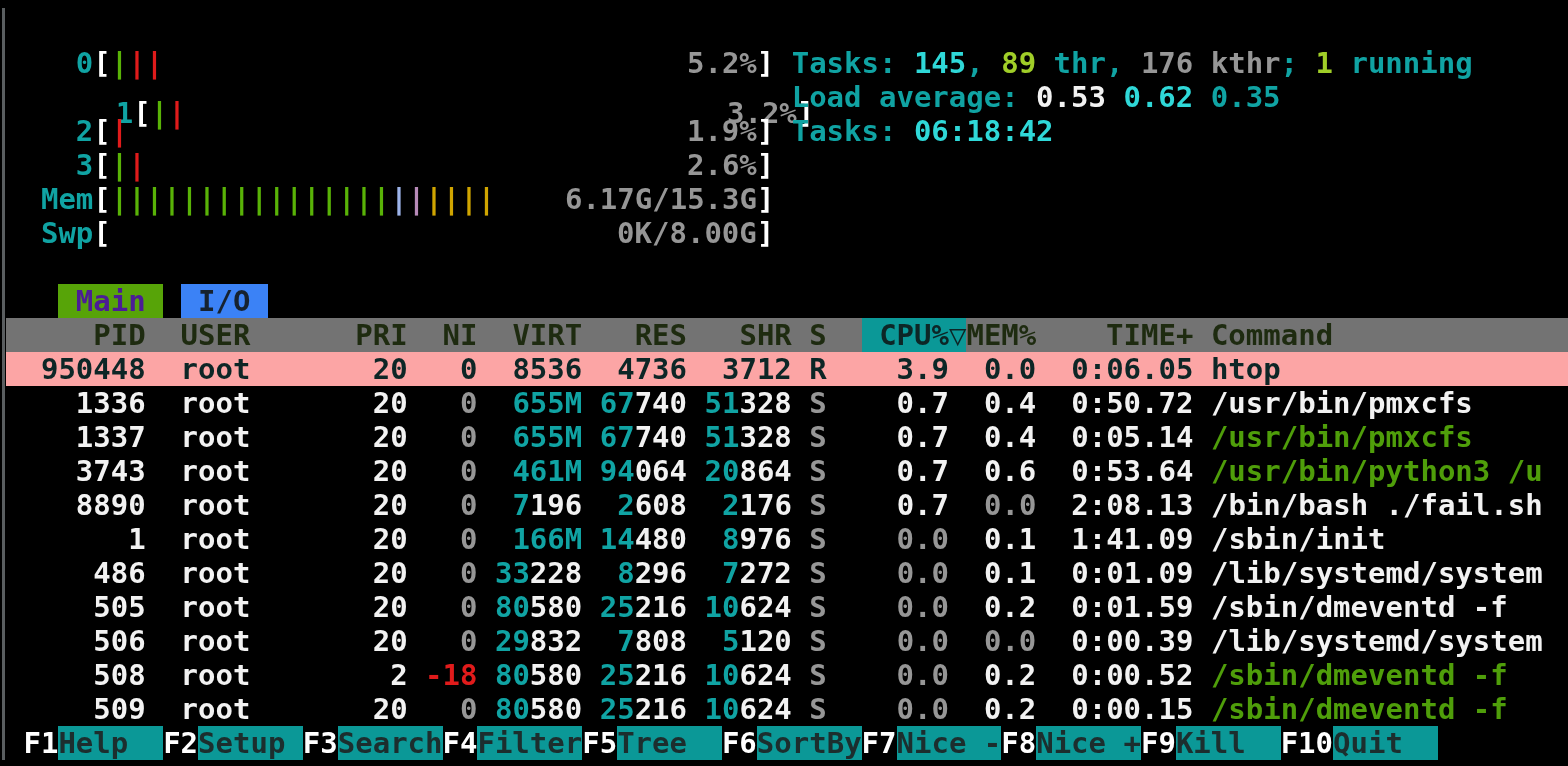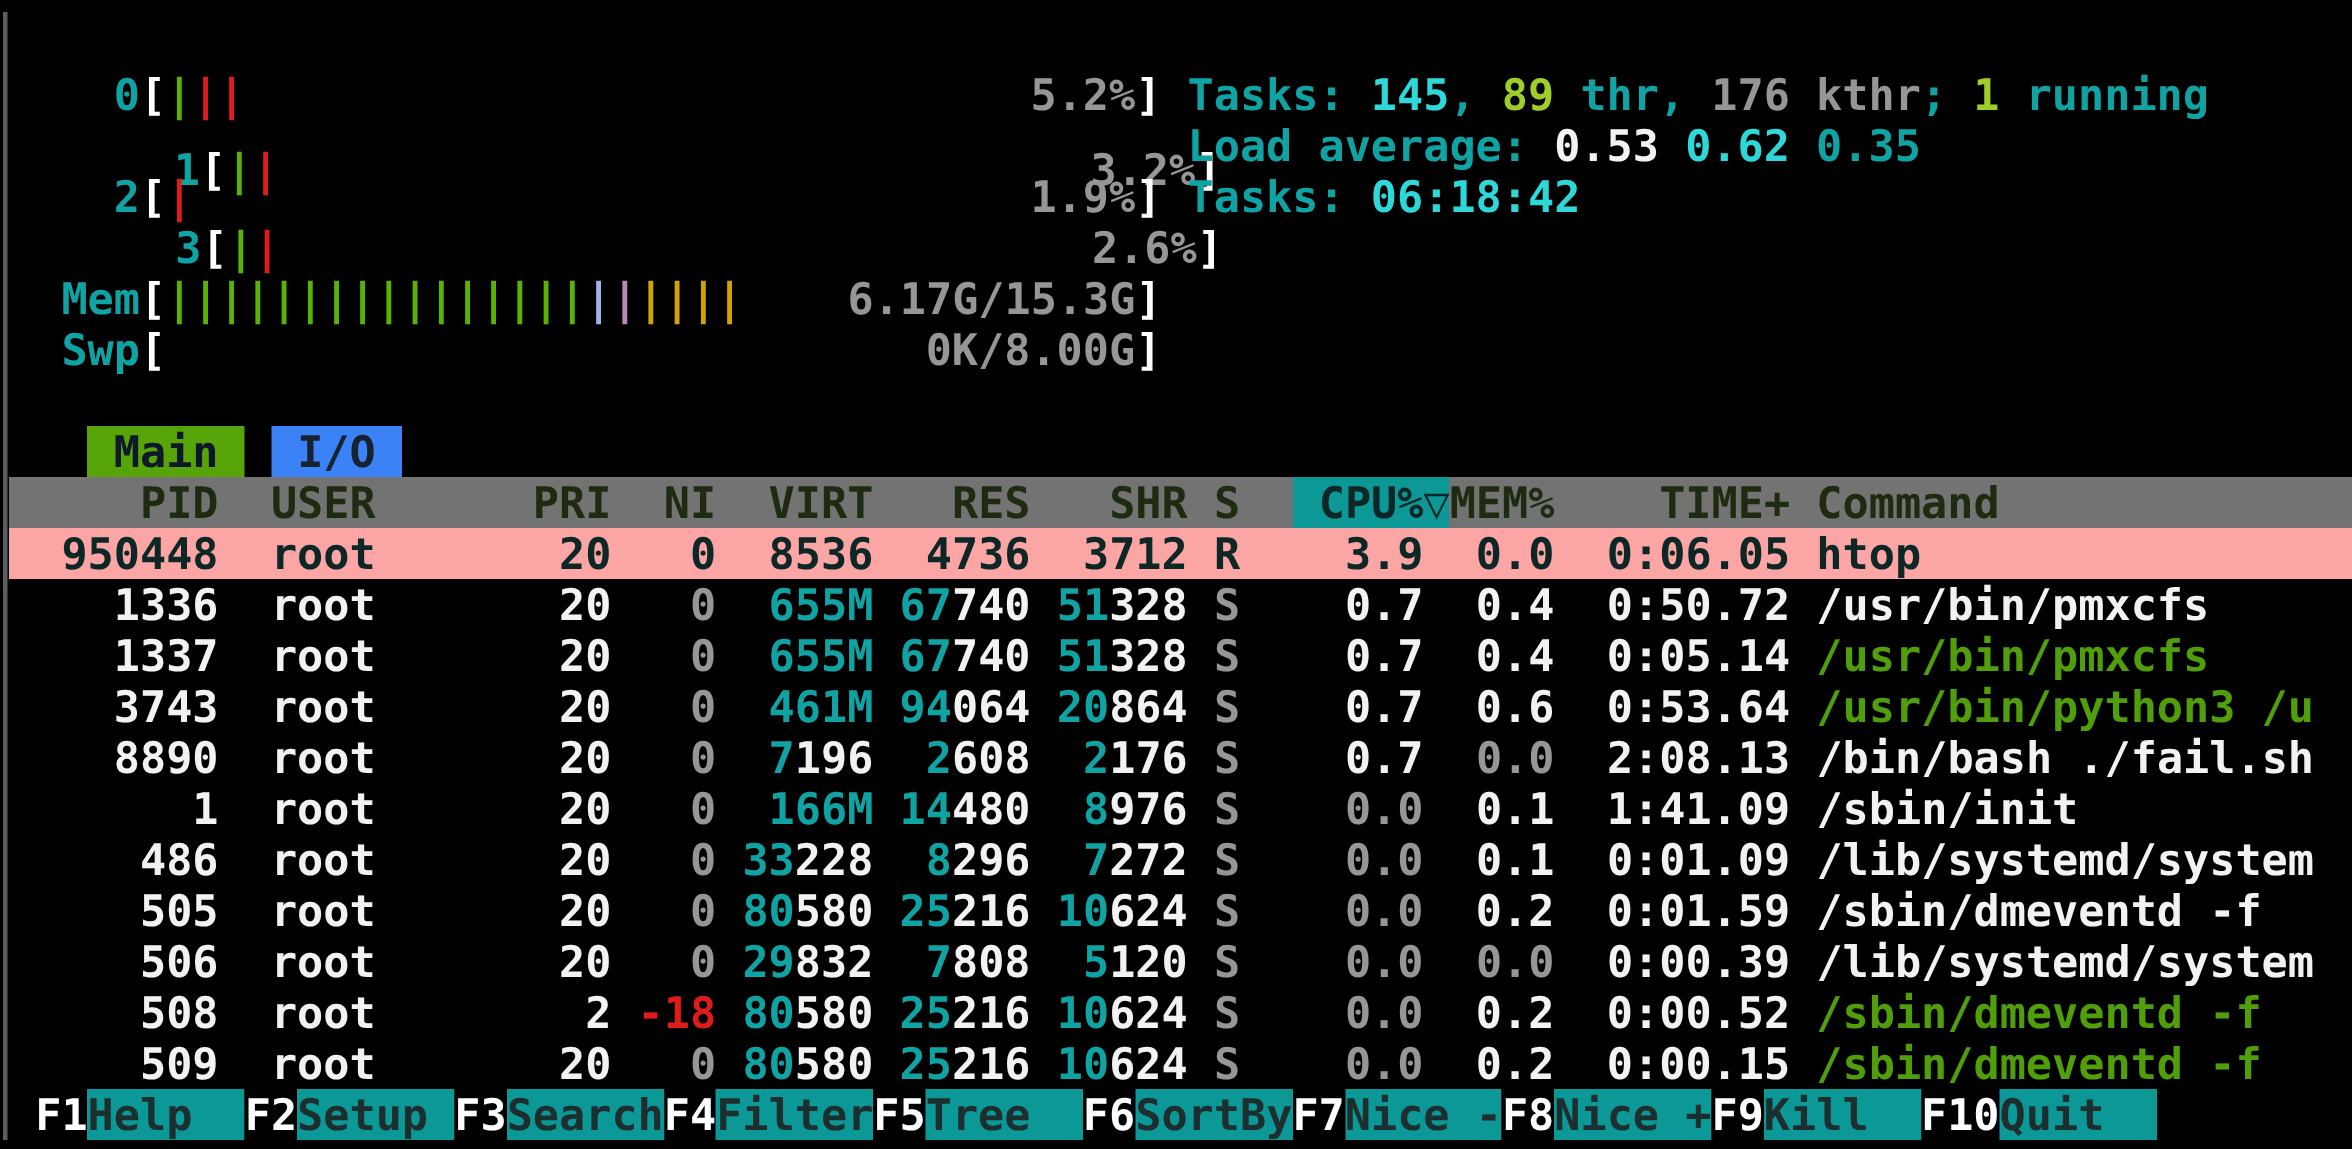--- a/index.html
+++ b/index.html
@@ -32,36 +32,36 @@
   .b-green{color:#59b307}
   .b-red{color:#e01b1b}
   .b-yellow{color:#d0a500}
   .b-blue{color:#9db4ea}
   .b-magenta{color:#b78ab8}
   
   .row-hdr{background:#737373;}
   .row-sel{background:#fca5a5;}
   .sort-bg{background:#0b9897; color:#0d2626;}
   .arrow{width:1ch; overflow:visible;}
-  .tab-main{background:#57a408; color:#0f172a;}
+  .tab-main{background:#57a408; color:#4c1d95;}
   .tab-io{background:#3b82f6; color:#16222f;}
   .fk{background:#000; color:#ffffff;}
   .fl{background:#0b9897; color:#1c2e2e;}
   #border-strip{position:absolute; left:2px; top:8px; width:3px; height:752px; background:#5a5e60;}
 </style>
 </head>
 <body>
 
 <div id="term">
   <div id="border-strip"></div>
   <div id="meters">
       <div class="line" style="top: 46px;"><span class="t-teal">    0</span><span class="bracket">[</span><span class="b-green">|</span><span class="b-red">|</span><span class="b-red">|</span><span>                              </span><span class="t-gray">5.2%</span><span class="bracket">]</span></div>
       <div class="line" style="top: 96px; padding-left: 40px;"><span class="t-teal">    1</span><span class="bracket">[</span><span class="b-green">|</span><span class="b-red">|</span><span>                               </span><span class="t-gray">3.2%</span><span class="bracket">]</span></div>
       <div class="line" style="top: 114px;"><span class="t-teal">    2</span><span class="bracket">[</span><span class="b-red">|</span><span>                                </span><span class="t-gray">1.9%</span><span class="bracket">]</span></div>
-      <div class="line" style="top: 148px; margin-left: 41px;"><span class="t-teal">    3</span><span class="bracket">[</span><span class="b-green">|</span><span class="b-red">|</span><span>                               </span><span class="t-gray">2.6%</span><span class="bracket">]</span></div>
+      <div class="line" style="top: 148px;"><span class="t-teal">    3</span><span class="bracket">[</span><span class="b-green">|</span><span class="b-red">|</span><span>                               </span><span class="t-gray">2.6%</span><span class="bracket">]</span></div>
       <div class="line" style="top: 182px;"><span class="t-teal">  Mem</span><span class="bracket">[</span><span class="b-green">|</span><span class="b-green">|</span><span class="b-green">|</span><span class="b-green">|</span><span class="b-green">|</span><span class="b-green">|</span><span class="b-green">|</span><span class="b-green">|</span><span class="b-green">|</span><span class="b-green">|</span><span class="b-green">|</span><span class="b-green">|</span><span class="b-green">|</span><span class="b-green">|</span><span class="b-green">|</span><span class="b-green">|</span><span class="b-blue">|</span><span class="b-magenta">|</span><span class="b-yellow">|</span><span class="b-yellow">|</span><span class="b-yellow">|</span><span class="b-yellow">|</span><span>    </span><span class="t-gray">6.17G/15.3G</span><span class="bracket">]</span></div>
       <div class="line" style="top: 216px;"><span class="t-teal">  Swp</span><span class="bracket">[</span><span>                             </span><span class="t-gray">0K/8.00G</span><span class="bracket">]</span></div>
     </div>
   <div id="info">
       <div class="line" style="top: 46px; left: calc(45ch + 6px);"><span class="t-teal">Tasks: </span><span class="t-cyan">145</span><span class="t-teal">, </span><span class="t-green">89</span><span class="t-teal"> thr</span><span class="t-teal">, </span><span class="t-gray">176 kthr</span><span class="t-teal">; </span><span class="t-green">1</span><span class="t-teal"> running</span></div>
       <div class="line" style="top: 80px; left: calc(45ch + 6px);"><span class="t-teal">Load average: </span><span class="t-white">0.53</span><span class="t-teal"> </span><span class="t-cyan">0.62</span><span class="t-teal"> </span><span class="t-teal">0.35</span></div>
       <div class="line" style="top: 114px; left: calc(45ch + 6px);"><span class="t-teal">Tasks: </span><span class="t-cyan">06:18:42</span></div>
     </div>
   <div id="tabs">
       <div class="line" style="top: 284px;"><span>   </span><span class="tab-main"> Main </span><span> </span><span class="tab-io"> I/O </span></div>

